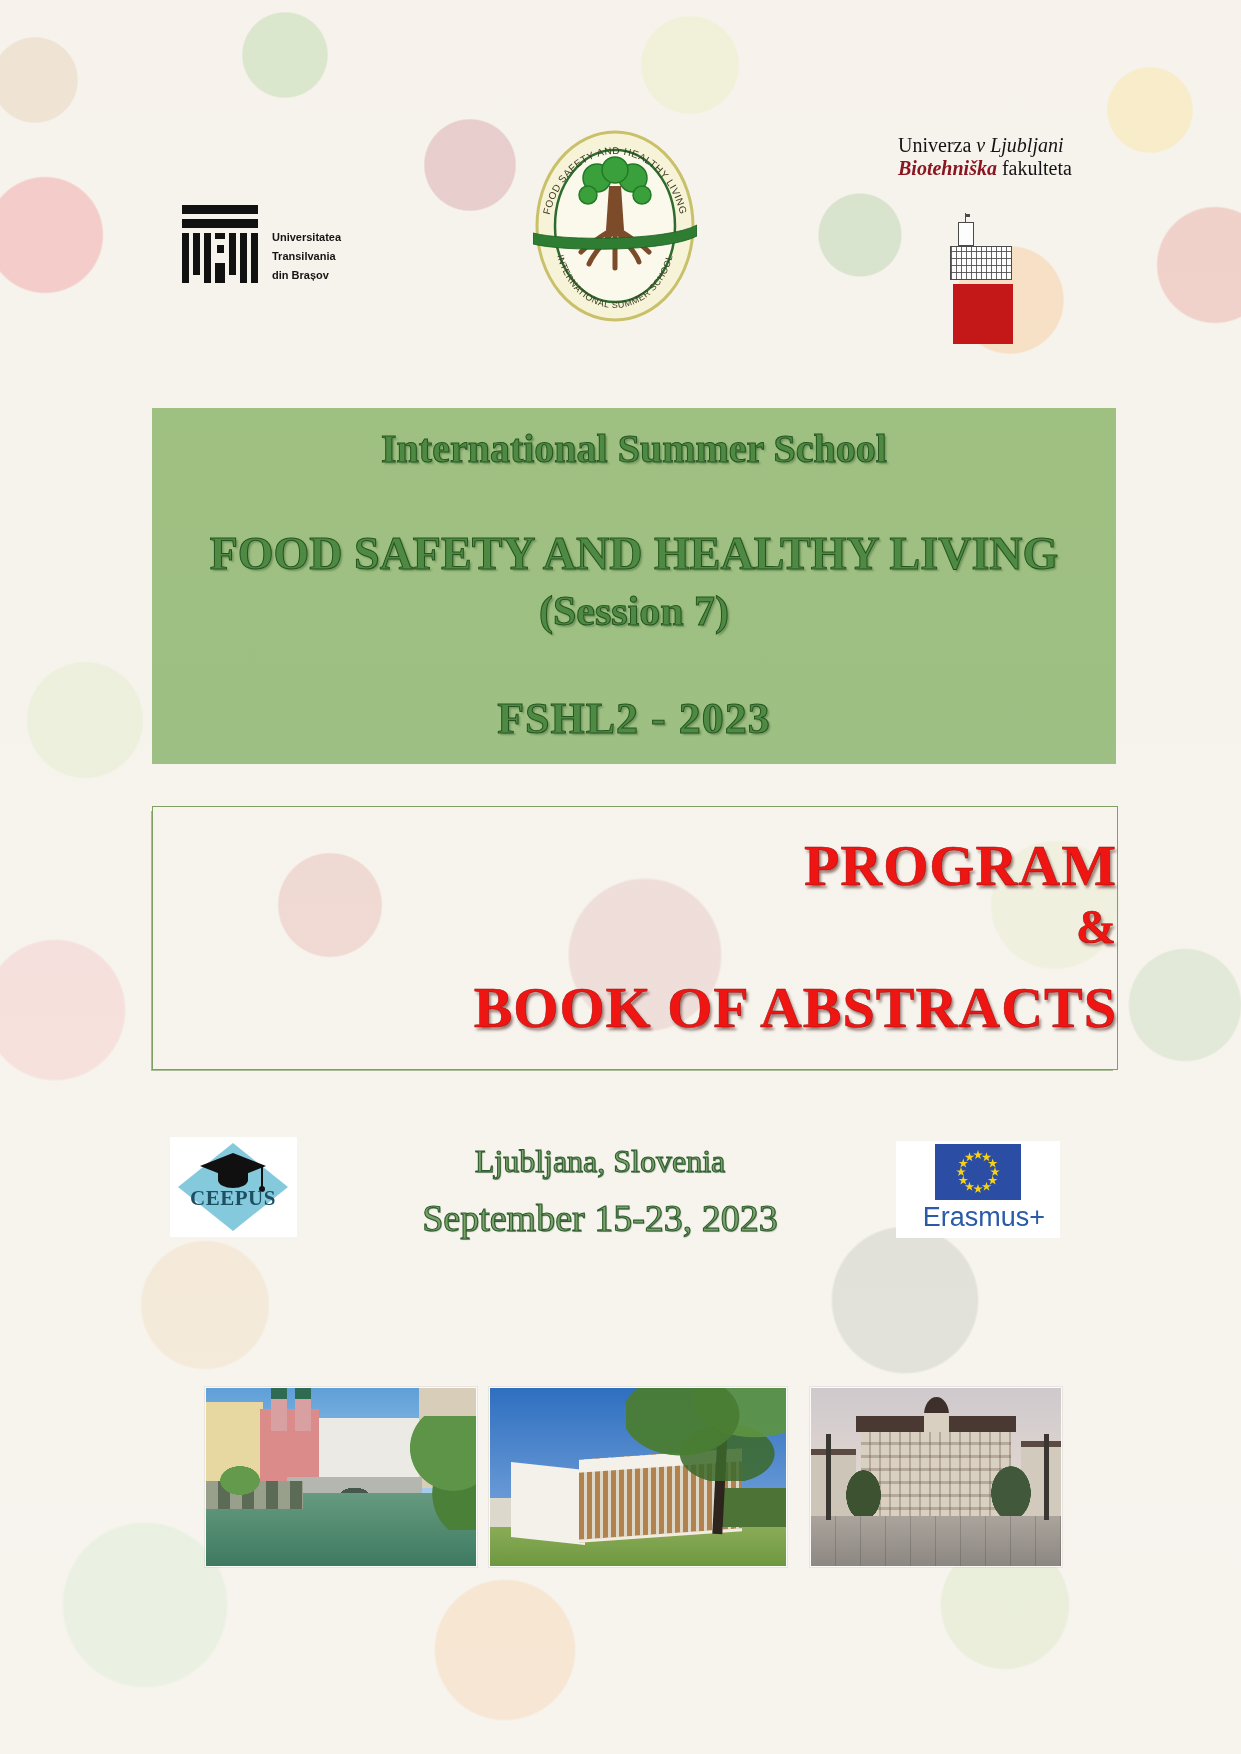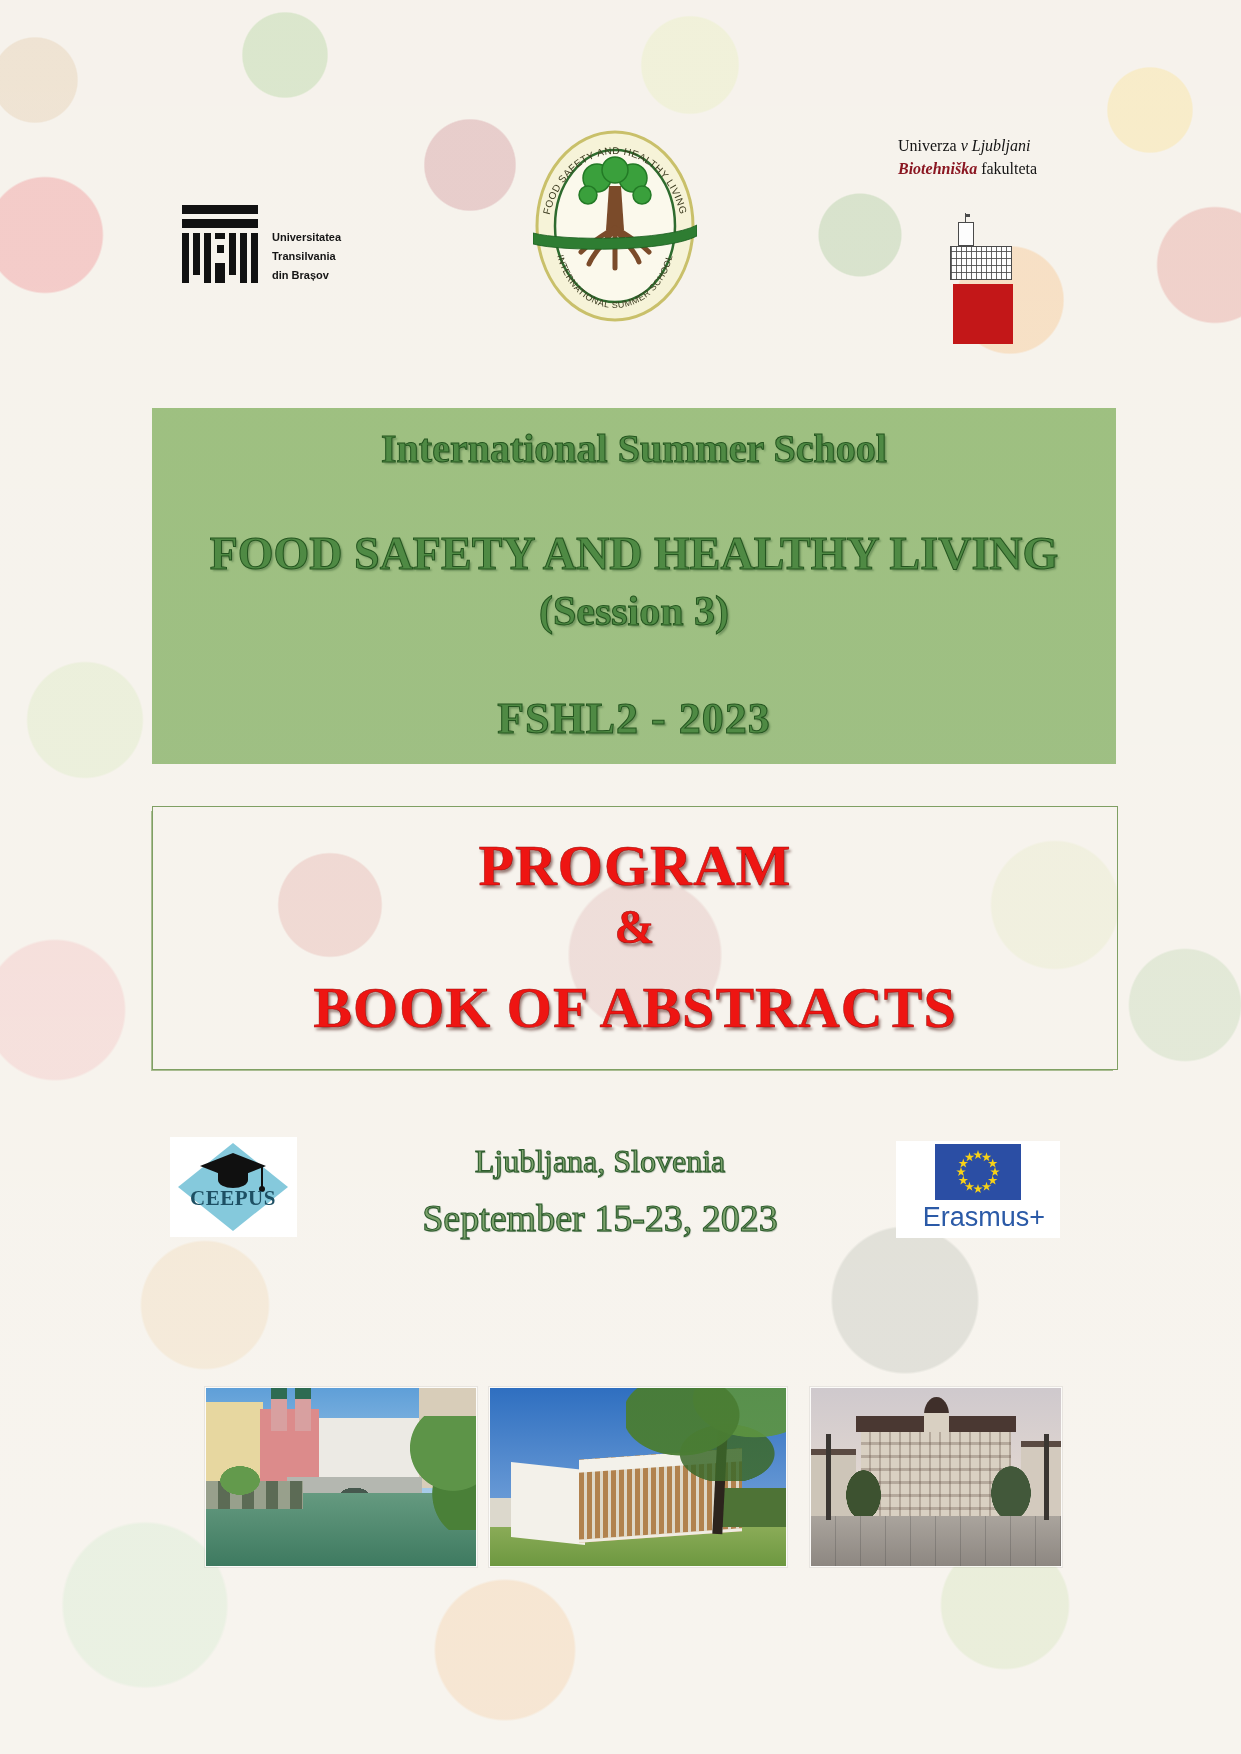--- a/index.html
+++ b/index.html
@@ -34,21 +34,21 @@
   .bg-collage::after{content:"";position:absolute;inset:0;
     background:linear-gradient(rgba(255,255,255,.40), rgba(255,255,255,.48));}
 
   
   .utbv-mark{position:absolute;left:182px;top:205px;width:76px;height:78px;}
   .utbv-text{position:absolute;left:272px;top:228px;width:160px;
     font-family:"Liberation Sans",sans-serif;font-weight:bold;font-size:11px;line-height:19px;color:#141414;}
 
   .fshl-logo{position:absolute;left:533px;top:128px;width:164px;height:196px;}
 
-  .ul-text{position:absolute;left:898px;top:134px;width:210px;font-size:16px;line-height:23px;color:#141414;}
+  .ul-text{position:absolute;left:898px;top:134px;width:210px;font-size:20px;line-height:23px;color:#141414;}
   .ul-text .red-it{color:#8a1621;font-style:italic;font-weight:bold;}
   .ul-text .it{font-style:italic;}
   .ul-building{position:absolute;left:950px;top:222px;width:62px;height:58px;}
   .ulb-tower{position:absolute;left:8px;top:0;width:14px;height:22px;border:1px solid #4a4a4a;background:#fdfdfd;}
   .ulb-tower::before{content:"";position:absolute;left:6px;top:-10px;width:1px;height:10px;background:#4a4a4a;}
   .ulb-tower::after{content:"";position:absolute;left:6px;top:-9px;width:5px;height:3px;background:#4a4a4a;}
   .ulb-body{position:absolute;left:0;top:24px;width:60px;height:32px;border:1px solid #4a4a4a;background:#fdfdfd;
     background-image:
       repeating-linear-gradient(0deg, transparent 0 6px, rgba(74,74,74,.85) 6px 7px),
       repeating-linear-gradient(90deg, rgba(74,74,74,.85) 0 1px, transparent 1px 5px);}
@@ -62,21 +62,21 @@
     -webkit-text-stroke:1px #24551f;
     text-shadow:2px 2px 2px rgba(25,65,25,.35);}
   .banner-l1{margin-top:18px;font-size:40px;line-height:46px;}
   .banner-l2{margin-top:56px;font-size:46px;line-height:52px;}
   .banner-l3{margin-top:8px;font-size:42px;line-height:46px;}
   .banner-l4{margin-top:60px;font-size:44px;line-height:50px;letter-spacing:1px;}
 
   
   .program-box{position:absolute;left:152px;top:806px;width:964px;height:262px;
     border:1px solid #7f9f63;box-shadow:-3px 3px 0 -2px rgba(143,169,113,.75);
-    display:flex;flex-direction:column;align-items:center;}
+    display:flex;flex-direction:column;align-items:flex-end;}
   .rtext{font-weight:bold;text-align:center;color:#ee1512;
     -webkit-text-stroke:.5px #9c0f0c;letter-spacing:1px;
     text-shadow:2px 3px 3px rgba(70,20,15,.55);}
   .prog-l1{margin-top:28px;font-size:58px;line-height:62px;}
   .prog-l2{margin-top:4px;font-size:48px;line-height:52px;}
   .prog-l3{margin-top:24px;font-size:58px;line-height:62px;}
 
   
   .ceepus-box{position:absolute;left:170px;top:1137px;width:127px;height:100px;background:#fff;}
   .ceepus-box svg{width:100%;height:100%;}
@@ -219,21 +219,21 @@
   </div>
   <div class="ul-building">
     <div class="ulb-tower"></div>
     <div class="ulb-body"></div>
   </div>
   <div class="ul-red-square"></div>
 
   <section class="banner">
     <div class="gtext banner-l1">International Summer School</div>
     <div class="gtext banner-l2">FOOD SAFETY AND HEALTHY LIVING</div>
-    <div class="gtext banner-l3">(Session 3)</div>
+    <div class="gtext banner-l3">(Session 7)</div>
     <div class="gtext banner-l4">FSHL2 - 2023</div>
   </section>
 
   <section class="program-box">
     <div class="rtext prog-l1">PROGRAM</div>
     <div class="rtext prog-l2">&amp;</div>
     <div class="rtext prog-l3">BOOK OF ABSTRACTS</div>
   </section>
 
   <div class="ceepus-box">

